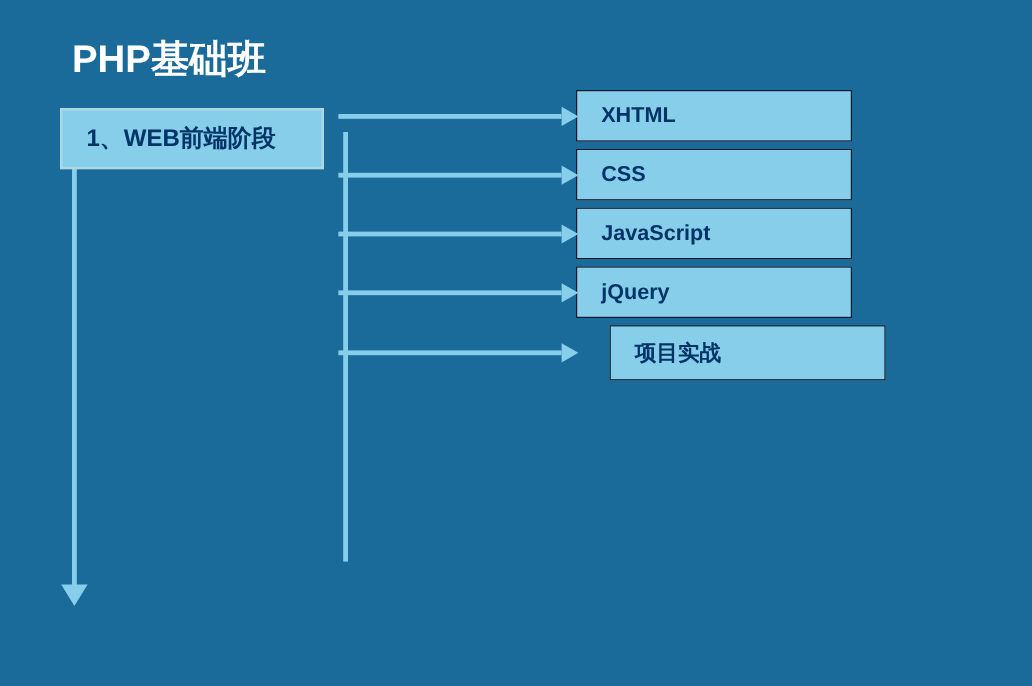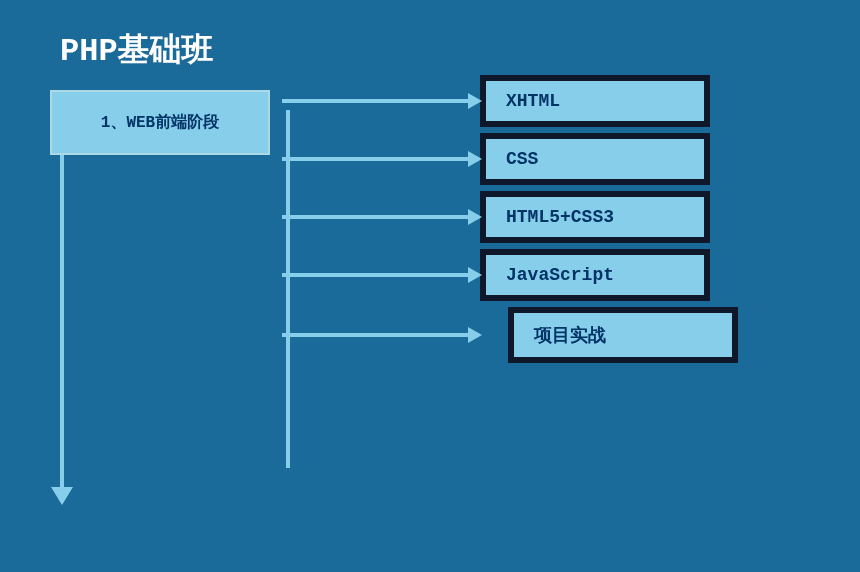--- a/index.html
+++ b/index.html
@@ -1,19 +1,18 @@
 <!DOCTYPE html>
 <html><head>
   <meta charset="utf-8">
   <style>
     * {
       margin: 0;
       padding: 0;
       box-sizing: border-box;
-      font-family: Liberation Mono, monospace;
     }
 
     body {
       width: 860px;
       height: 572px;
       background-color: #1a6a9a;
       font-family: 'Microsoft YaHei', '微软雅黑', SimHei, Arial, sans-serif;
       overflow: hidden;
       position: relative;
     }
@@ -24,26 +23,26 @@
       font-weight: bold;
       position: absolute;
       top: 28px;
       left: 60px;
     }
 
     .left-box {
       background-color: #87ceeb;
       border: 2px solid #add8e6;
       color: #003366;
-      font-size: 16px;
+      font-size: 20px;
       font-weight: bold;
-      padding: 20px 20px;
+      padding: 10px 20px;
       white-space: nowrap;
       min-width: 220px;
-      text-align: center;
+      text-align: left;
     }
 
     
     .vertical-line {
       position: absolute;
       left: 60px;
       top: 90px;
       width: 4px;
       height: 400px;
       background-color: #87ceeb;
@@ -76,21 +75,21 @@
       position: absolute;
       left: 480px;
       top: 75px;
       display: flex;
       flex-direction: column;
       gap: 6px;
     }
 
     .right-box {
       background-color: #87ceeb;
-      border: 6px solid #0f172a;
+      border: 1px solid #0f172a;
       color: #003366;
       font-size: 18px;
       font-weight: bold;
       padding: 10px 20px;
       min-width: 230px;
       text-align: left;
     }
   </style>
 </head>
 <body>
@@ -119,37 +118,37 @@
 
   <div style="position:relative; display:flex; align-items:flex-start;">
     <div style="position:absolute; left:-198px; top:50%; transform:translateY(-50%); display:flex; align-items:center;">
       <div style="width:186px; height:4px; background:#87ceeb;"></div>
       <div style="width:0;height:0;border-top:8px solid transparent;border-bottom:8px solid transparent;border-left:14px solid #87ceeb;"></div>
     </div>
     <div class="right-box">CSS</div>
   </div>
 
 
-  <div style="position:relative; display:flex; align-items:center;">
-    <div style="position:absolute; left:-198px; top:50%; transform:translateY(-50%); display:flex; align-items:center;">
-      <div style="width:186px; height:4px; background:#87ceeb;"></div>
-      <div style="width:0;height:0;border-top:8px solid transparent;border-bottom:8px solid transparent;border-left:14px solid #87ceeb;"></div>
-    </div>
-    <div class="right-box">HTML5+CSS3</div>
-  </div>
 
 
   <div style="position:relative; display:flex; align-items:center;">
     <div style="position:absolute; left:-198px; top:50%; transform:translateY(-50%); display:flex; align-items:center;">
       <div style="width:186px; height:4px; background:#87ceeb;"></div>
       <div style="width:0;height:0;border-top:8px solid transparent;border-bottom:8px solid transparent;border-left:14px solid #87ceeb;"></div>
     </div>
     <div class="right-box">JavaScript</div>
   </div>
 
+  <div style="position:relative; display:flex; align-items:center;">
+    <div style="position:absolute; left:-198px; top:50%; transform:translateY(-50%); display:flex; align-items:center;">
+      <div style="width:186px; height:4px; background:#87ceeb;"></div>
+      <div style="width:0;height:0;border-top:8px solid transparent;border-bottom:8px solid transparent;border-left:14px solid #87ceeb;"></div>
+    </div>
+    <div class="right-box">jQuery</div>
+  </div>
 
   <div style="position:relative; display:flex; align-items:flex-end;padding-left:28px;">
     <div style="position:absolute; left:-198px; top:50%; transform:translateY(-50%); display:flex; align-items:center;">
       <div style="width:186px; height:4px; background:#87ceeb;"></div>
       <div style="width:0;height:0;border-top:8px solid transparent;border-bottom:8px solid transparent;border-left:14px solid #87ceeb;"></div>
     </div>
     <div class="right-box">项目实战</div>
   </div>
 </div>
 

